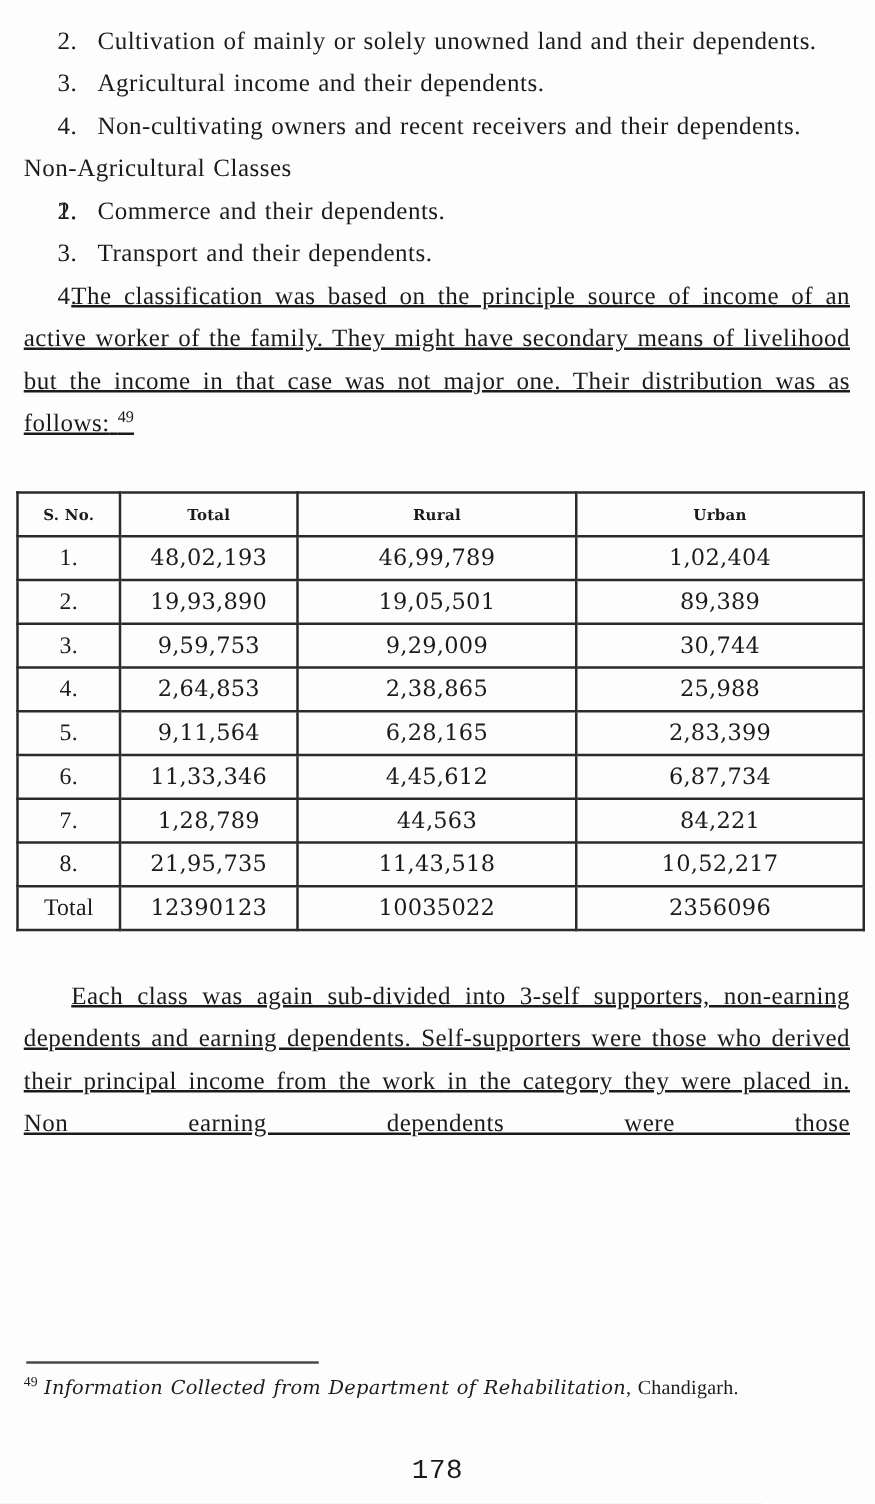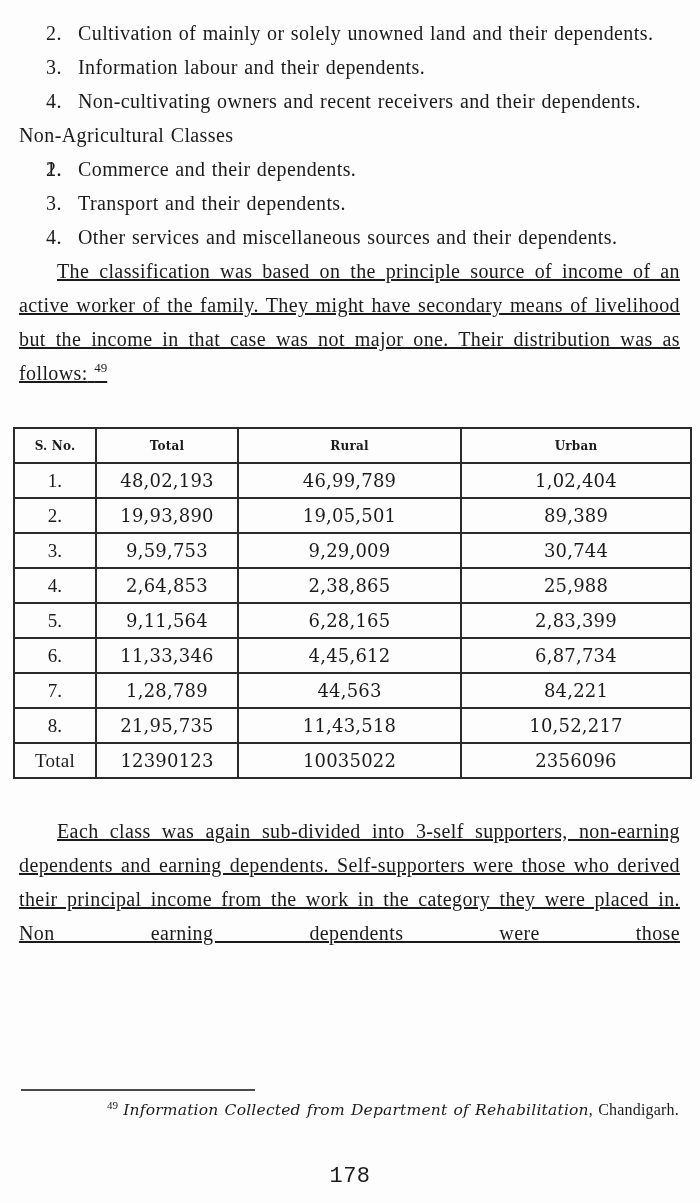--- a/index.html
+++ b/index.html
@@ -77,21 +77,20 @@
     background: #4a4a4a;
   }
   .footnote {
     position: absolute;
     left: 19px;
     top: 1098px;
     width: 660px;
     font-size: 16px;
     line-height: 24px;
     letter-spacing: 0.2px;
-    text-align: right;
   }
   .footnote .fnref { font-size: 11px; }
   .footnote .fn-italic { font-style: italic; font-family: "DejaVu Serif", serif; font-size: 15.5px; }
   .page-number {
     position: absolute;
     left: 0;
     right: 0;
     top: 1160px;
     text-align: center;
     font-size: 22px;
@@ -104,21 +103,21 @@
 
 <div class="page">
 
   <div>
     <div class="list-item">
       <span class="marker">2.</span>
       <span>Cultivation of mainly or solely unowned land and their dependents.</span>
     </div>
     <div class="list-item">
       <span class="marker">3.</span>
-      <span>Information labour and their dependents.</span>
+      <span>Agricultural income and their dependents.</span>
     </div>
     <div class="list-item">
       <span class="marker">4.</span>
       <span>Non-cultivating owners and recent receivers and their dependents.</span>
     </div>
   </div>
 
   <div class="section-heading">Non-Agricultural Classes</div>
 
   <div>
@@ -128,21 +127,20 @@
     <div class="list-item">
       <span class="marker">2.</span>
       <span>Commerce and their dependents.</span>
     </div>
     <div class="list-item">
       <span class="marker">3.</span>
       <span>Transport and their dependents.</span>
     </div>
     <div class="list-item">
       <span class="marker">4.</span>
-      <span>Other services and miscellaneous sources and their dependents.</span>
     </div>
   </div>
 
   <p class="para"><span>The classification was based on the principle source of income of an active worker of the family. They might have secondary means of livelihood but the income in that case was not major one. Their distribution was as follows:</span> <sup class="fnref">49</sup></p>
 
   <table class="data-table">
     <colgroup>
       <col style="width:82px">
         <col style="width:142px">
         <col style="width:223px">

